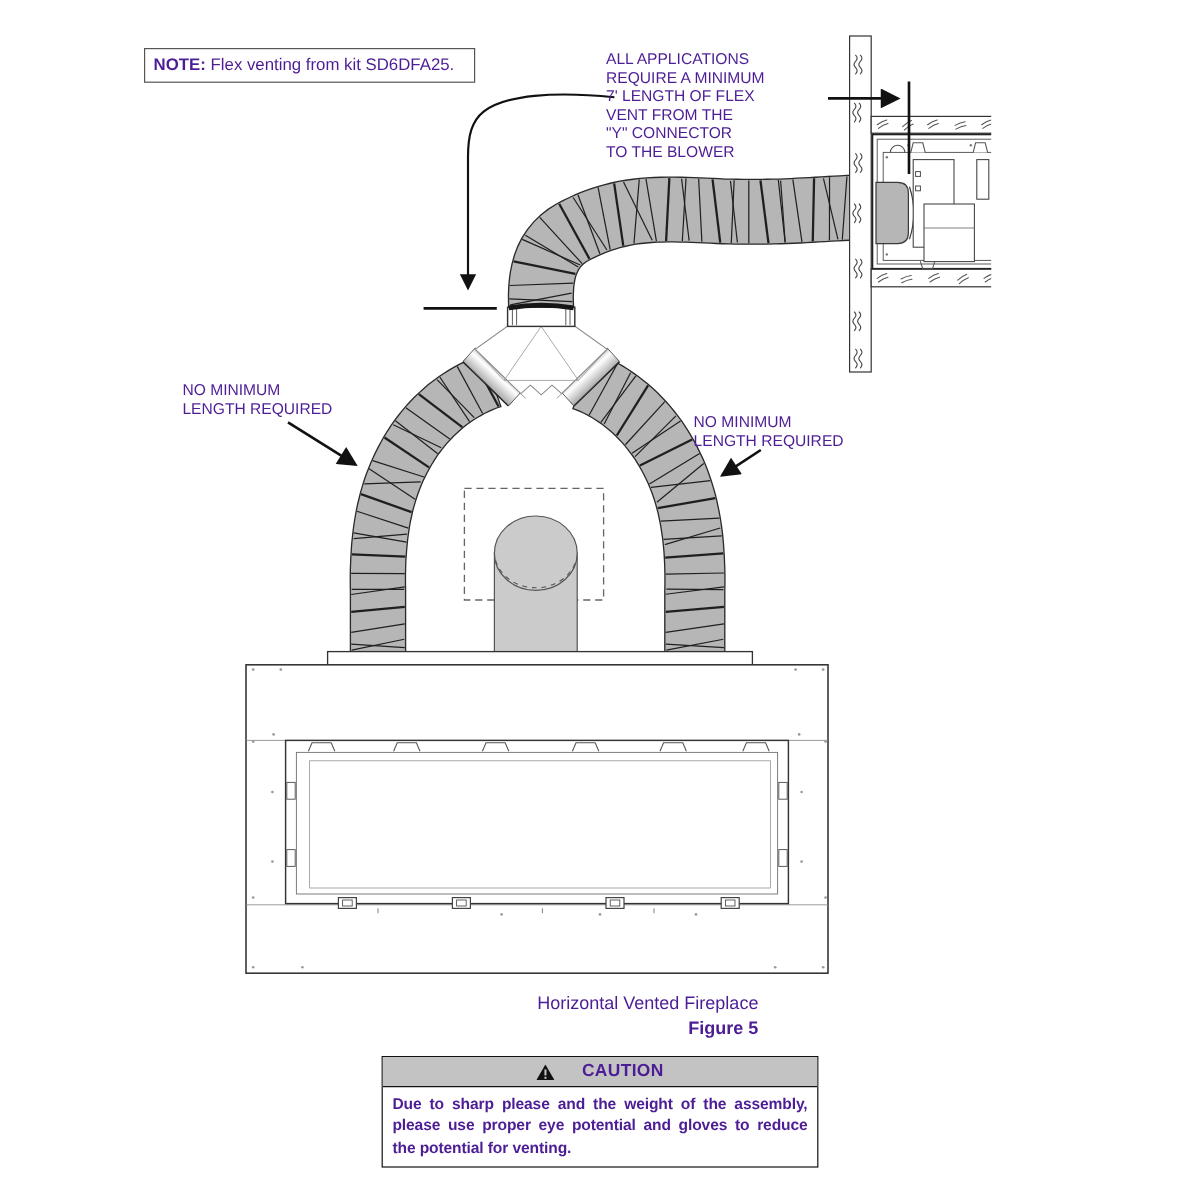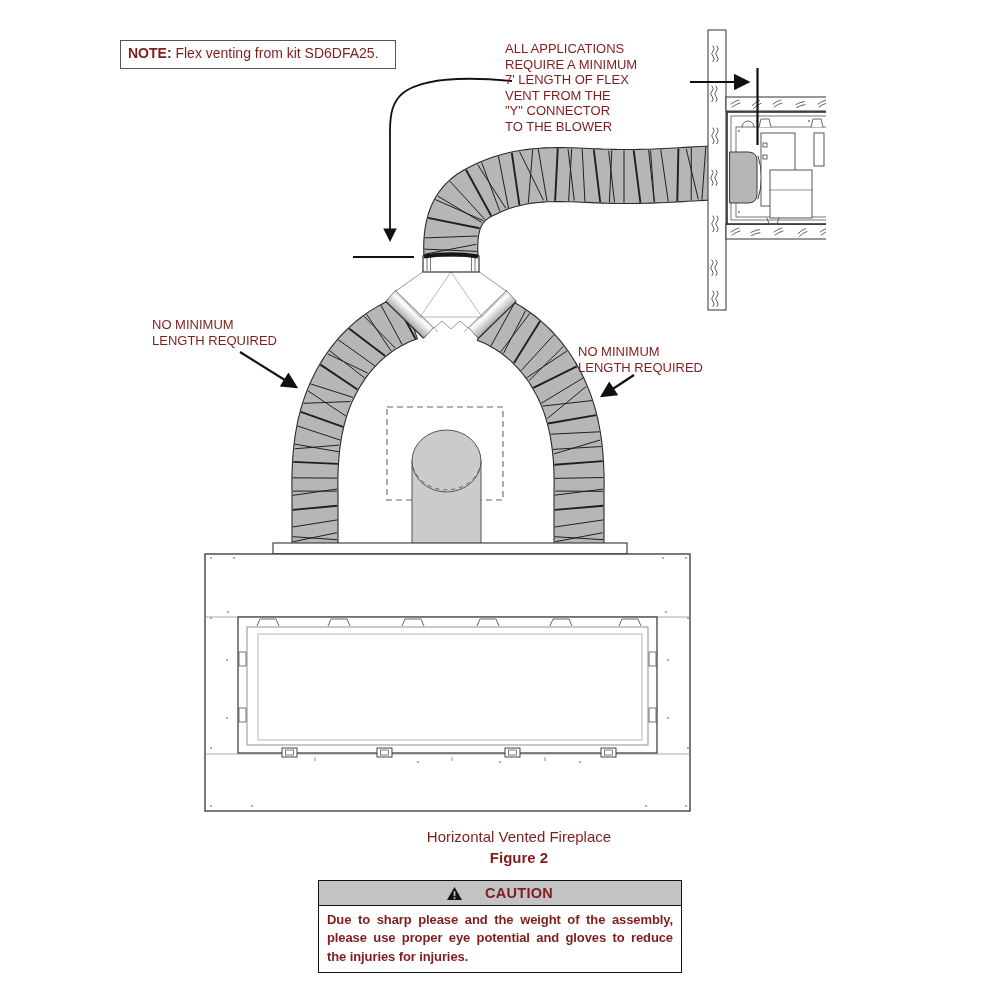--- a/index.html
+++ b/index.html
@@ -1,26 +1,26 @@
 <!DOCTYPE html>
 <html><head>
 <meta charset="utf-8">
 <style>
   html,body{margin:0;padding:0;background:#fff;}
   .stage{position:relative;width:826px;height:1000px;background:#fff;overflow:hidden;
-         font-family:"Liberation Sans",sans-serif;color:#7f1d1d;}
+         font-family:"Liberation Sans",sans-serif;color:#4c1d95;}
   .stage svg.drawing{position:absolute;left:0;top:0;}
   .note-box{position:absolute;left:120px;top:40px;width:260px;height:19px;
             border:1px solid #555;padding:4px 7px;font-size:14px;white-space:nowrap;background:#fff;}
   .note-box b{font-weight:bold;}
   .anno{position:absolute;text-align:left;font-size:13px;line-height:15.5px;white-space:pre-line;}
   .anno.flex{left:505px;top:41px;width:192px;}
   .anno.left-lbl{left:152px;top:317px;width:162px;}
   .anno.right-lbl{left:578px;top:344px;width:142px;}
-  .caption{position:absolute;left:369px;width:300px;text-align:center;font-size:15px;}
+  .caption{position:absolute;left:332px;width:300px;text-align:right;font-size:15px;}
   .caption.title{top:828px;}
   .caption.fig{top:849px;font-weight:bold;}
   .caution{position:absolute;left:318px;top:880px;width:364px;border:1.5px solid #111;
            box-sizing:border-box;background:#fff;}
   .caution-hd{background:#c3c3c3;border-bottom:1.5px solid #111;height:24px;display:flex;
               align-items:center;justify-content:center;font-weight:bold;font-size:14.5px;gap:23px;
               letter-spacing:.3px;}
   .caution-bd{padding:5px 8px 6px 8px;font-weight:bold;font-size:13px;line-height:18.4px;
               letter-spacing:-0.1px;}
   .jline{text-align:justify;text-align-last:justify;}
@@ -302,31 +302,31 @@
 7' LENGTH OF FLEX
 VENT FROM THE
 "Y" CONNECTOR
 TO THE BLOWER</div>
 <div class="anno left-lbl">NO MINIMUM
 LENGTH REQUIRED</div>
 <div class="anno right-lbl">NO MINIMUM
 LENGTH REQUIRED</div>
 
 <div class="caption title">Horizontal Vented Fireplace</div>
-<div class="caption fig">Figure 2</div>
+<div class="caption fig">Figure 5</div>
 
 <div class="caution">
   <div class="caution-hd">
     <svg width="15" height="13" viewBox="0 0 15 13">
       <path d="M7.5 0 L15 13 L0 13 Z" fill="#111"></path>
       <rect x="6.7" y="4.2" width="1.7" height="5" fill="#c3c3c3"></rect>
       <rect x="6.7" y="10.3" width="1.7" height="1.7" fill="#c3c3c3"></rect>
     </svg>
     <span>CAUTION</span>
   </div>
   <div class="caution-bd">
     <div class="jline">Due to sharp please and the weight of the assembly,</div>
     <div class="jline">please use proper eye potential and gloves to reduce</div>
-    <div class="lline">the injuries for injuries.</div>
+    <div class="lline">the potential for venting.</div>
   </div>
 </div>
 
 </div>
 
 </body></html>

